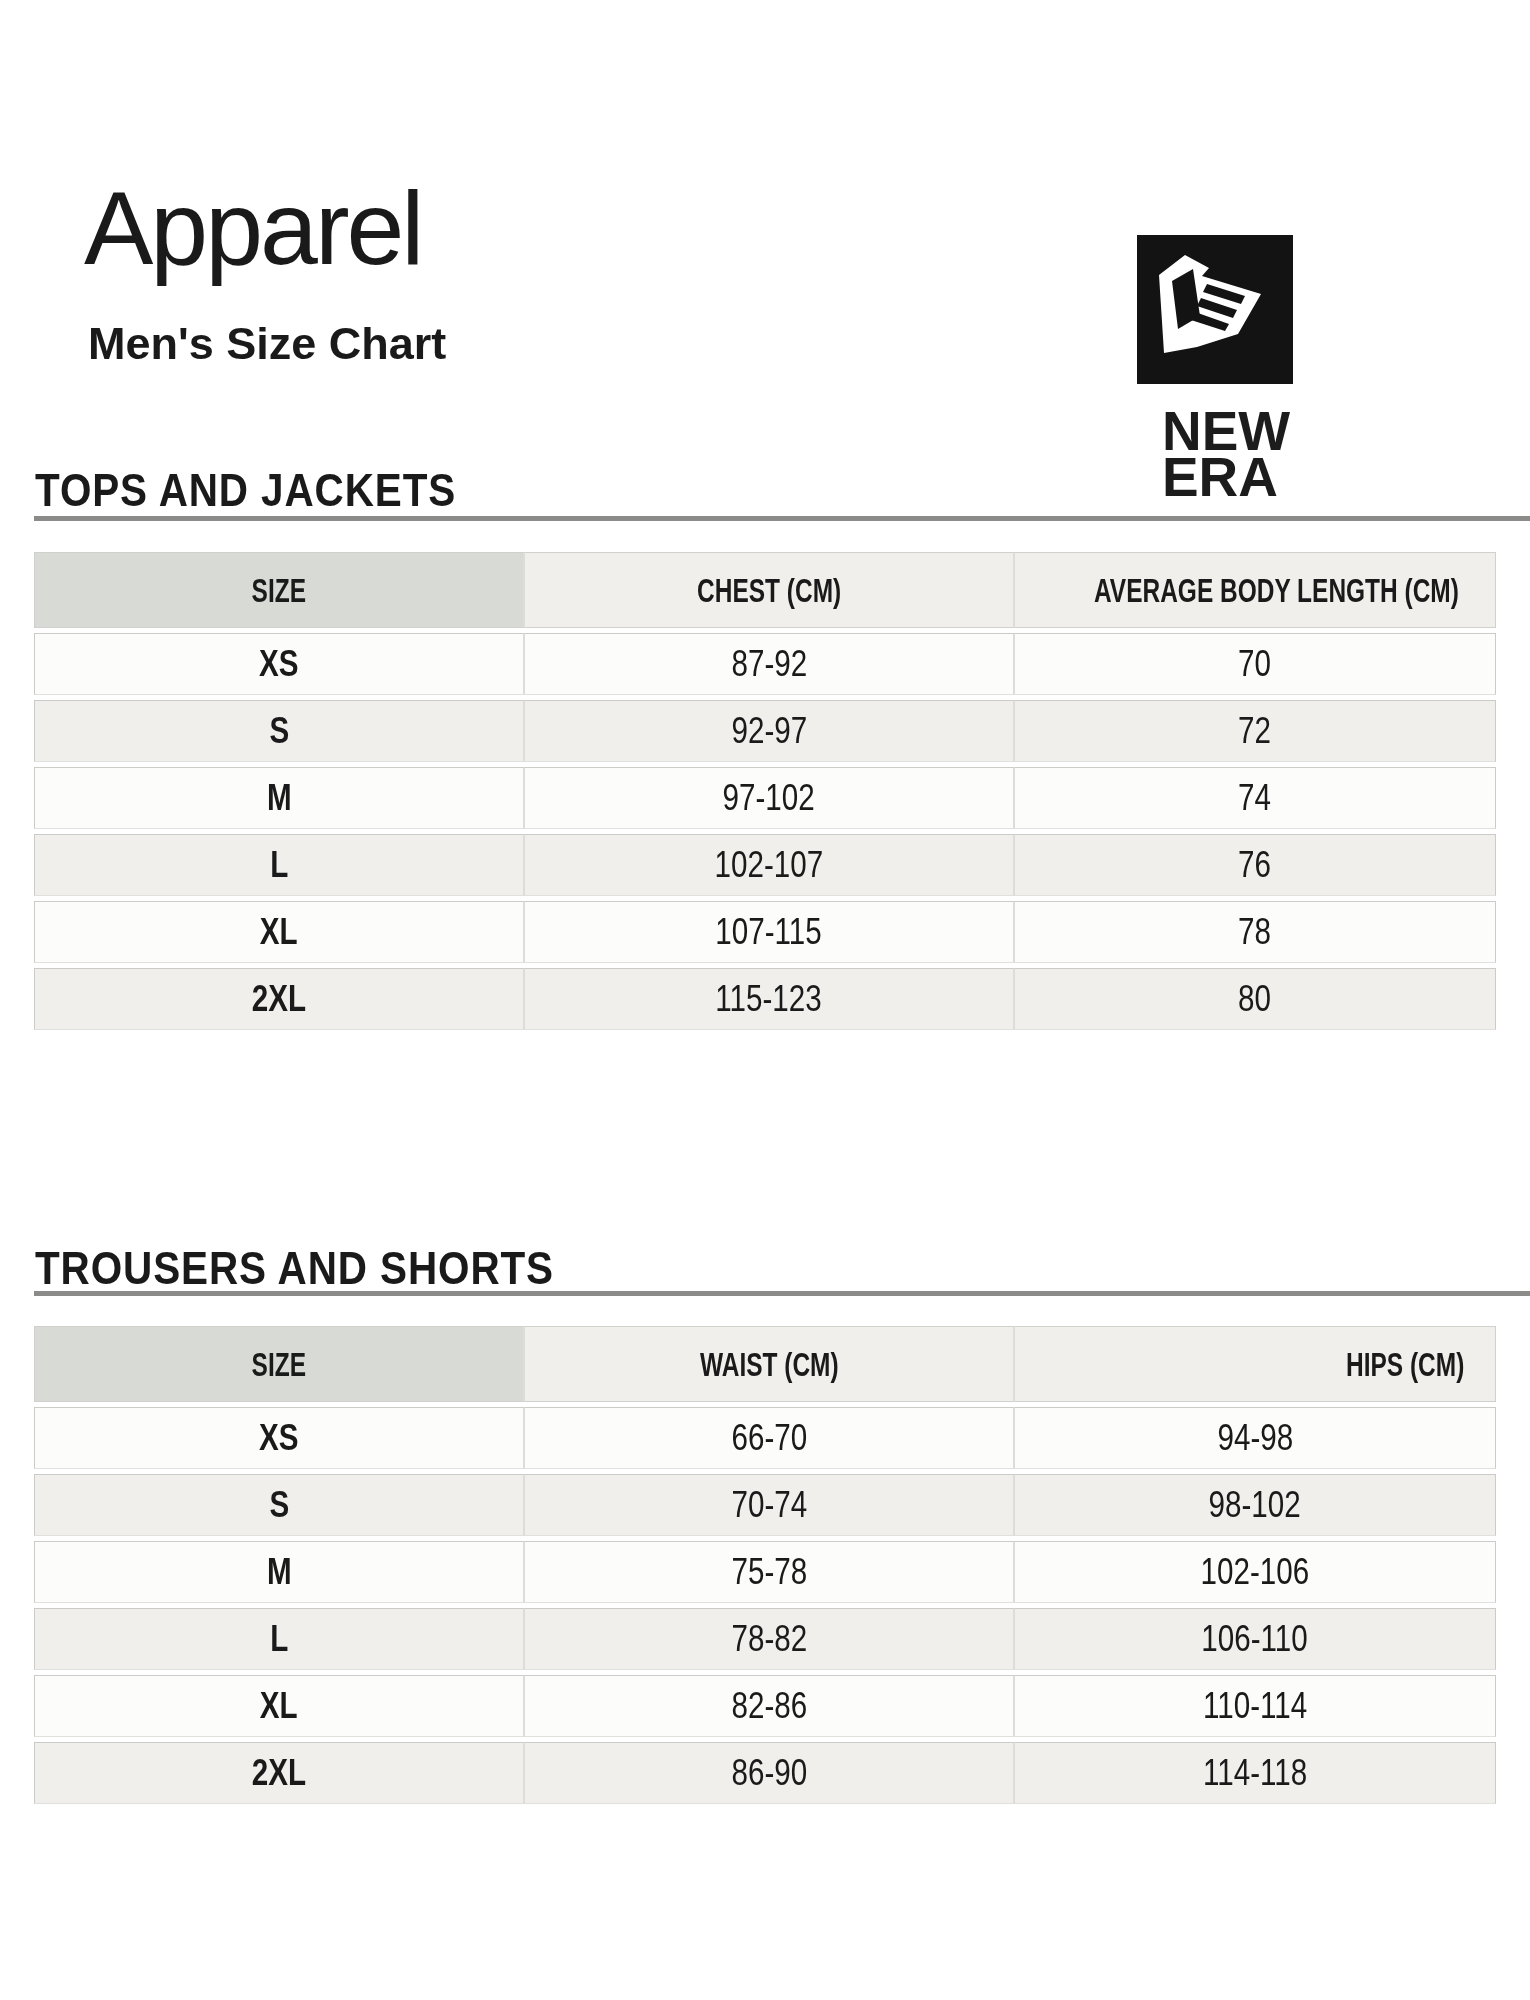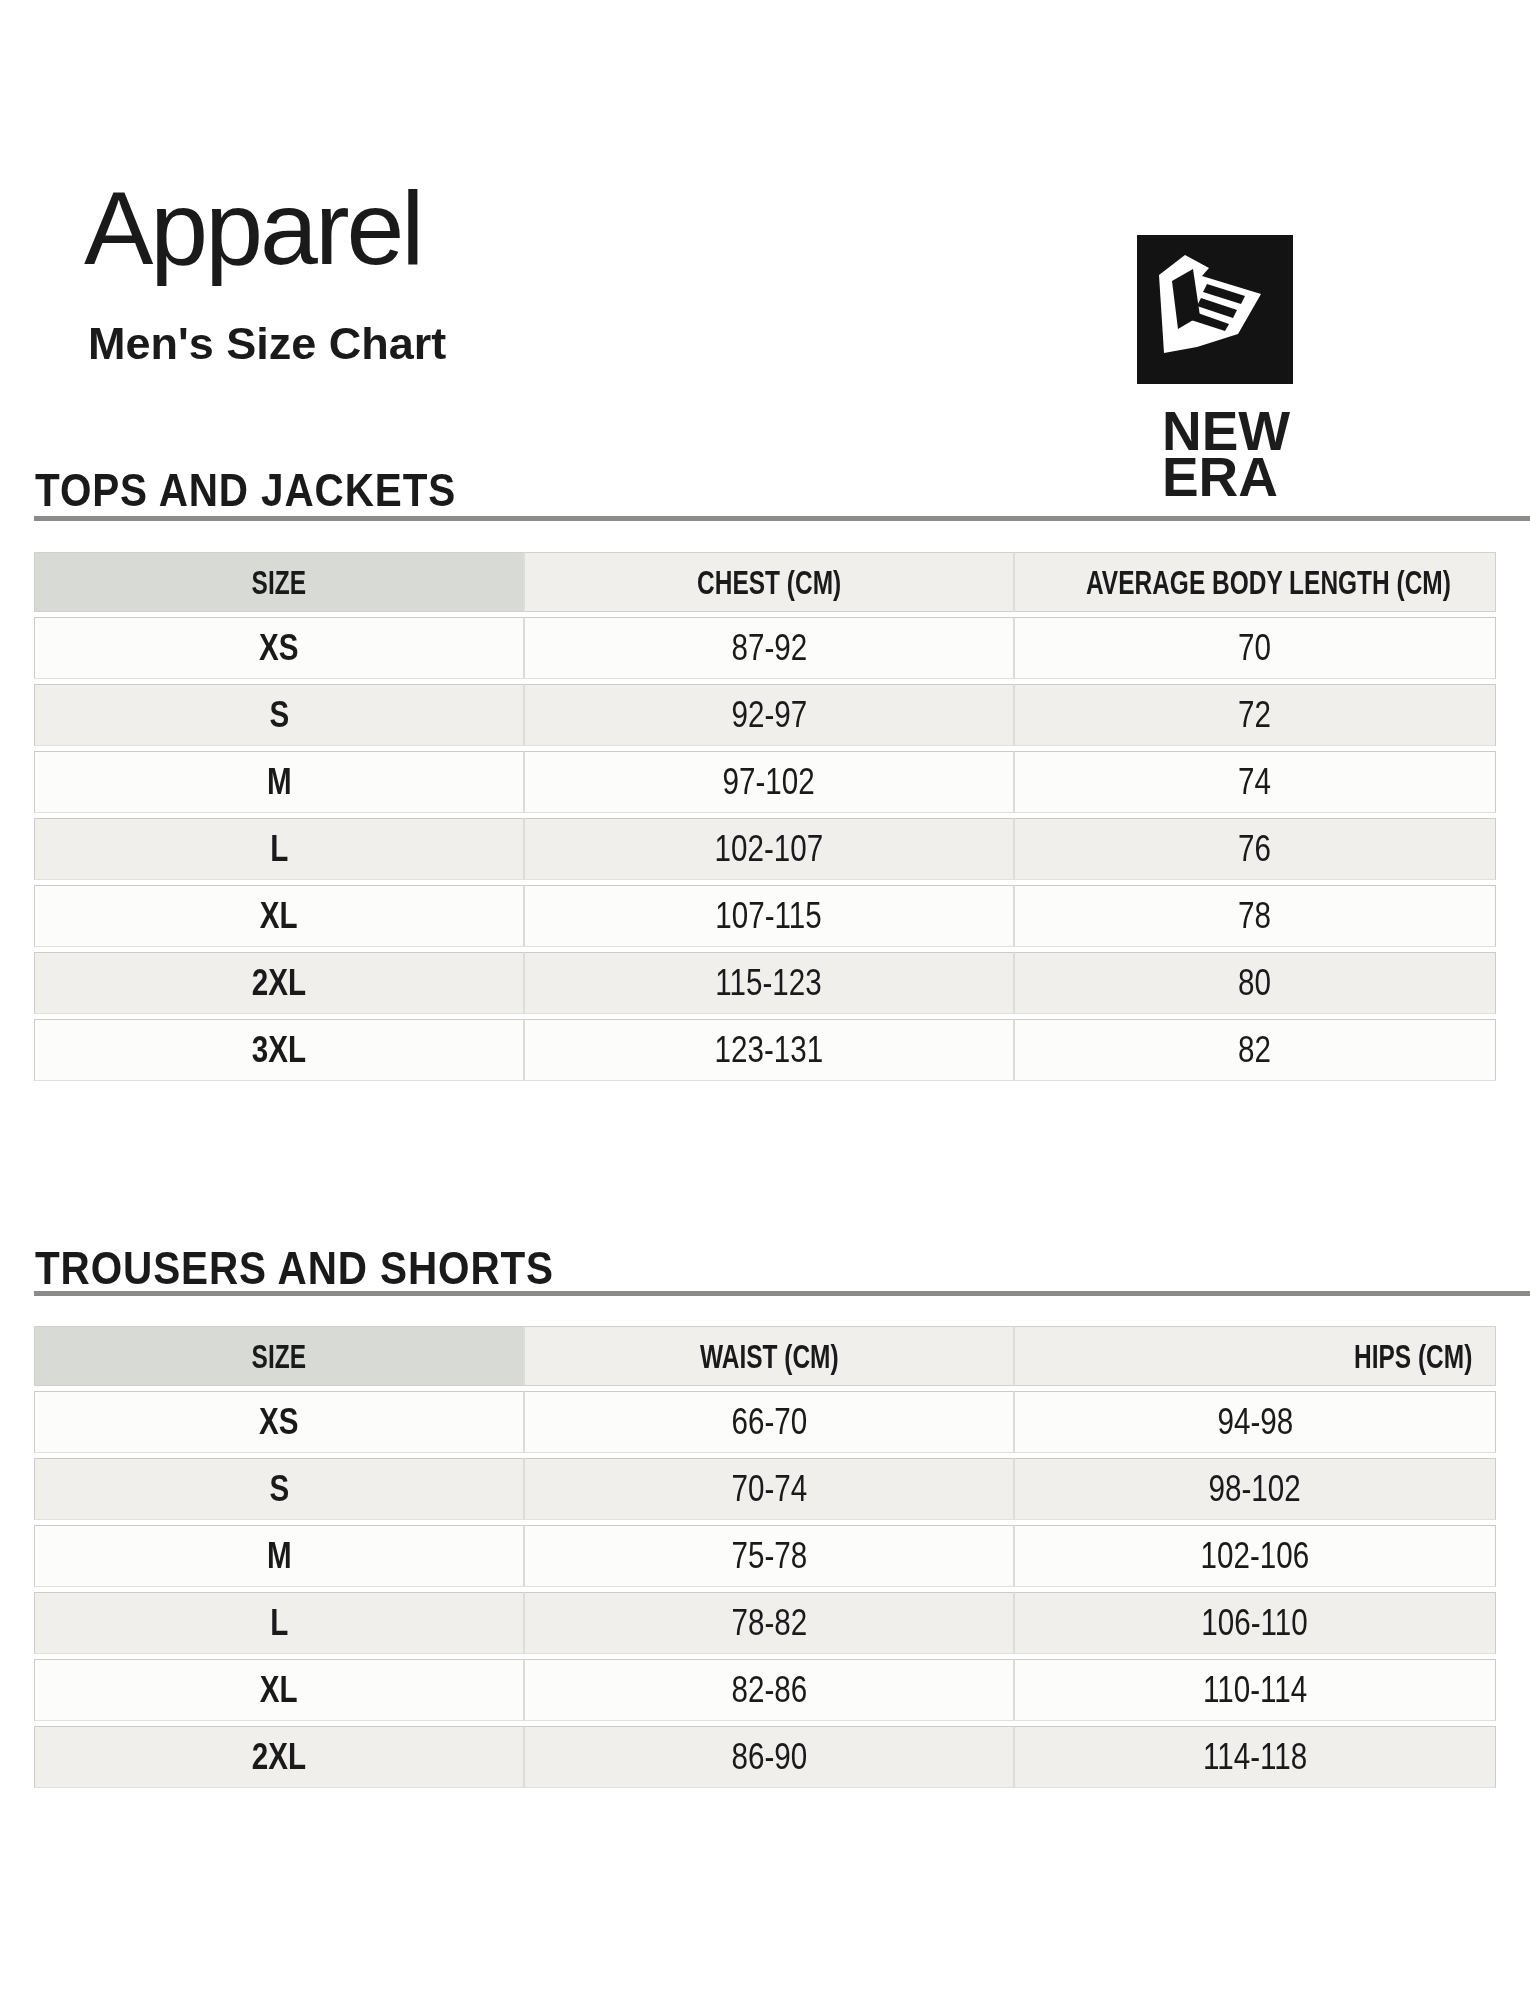--- a/index.html
+++ b/index.html
@@ -60,21 +60,21 @@
     border-collapse: separate; border-spacing: 0 5px;
     table-layout: fixed;
   }
   #table-0 { top: 547px; }
   #table-1 { top: 1321px; }
   col.c1 { width: 491px; }
   col.c2 { width: 490px; }
   col.c3 { width: 481px; }
 
   th {
-    height: 58px; padding: 0;
+    height: 58px; padding: 8px;
     text-align: center; vertical-align: middle;
     font-size: 34px; font-weight: bold;
     background: var(--header-bg, #f0efeb);
     border-top: 1px solid #d0d0cc; border-bottom: 1px solid #d0d0cc;
     border-right: 2px solid #dcdcd8;
   }
   th:first-child {
     background: var(--size-header-bg, #d8dbd5);
     border-left: 1px solid #d0d0cc;
   }
@@ -160,25 +160,20 @@
       <tr>
         <td><span class="cond">XL</span></td>
         <td><span class="cond">107-115</span></td>
         <td><span class="cond">78</span></td>
       </tr>
       <tr class="alt">
         <td><span class="cond">2XL</span></td>
         <td><span class="cond">115-123</span></td>
         <td><span class="cond">80</span></td>
       </tr>
-      <tr>
-        <td><span class="cond">3XL</span></td>
-        <td><span class="cond">123-131</span></td>
-        <td><span class="cond">82</span></td>
-      </tr>
     </tbody>
 </table>
 
 <div class="section-heading" id="heading-1">TROUSERS AND SHORTS</div>
 <div class="rule" id="rule-1"></div>
 
 <table id="table-1">
   <colgroup>
       <col class="c1">
       <col class="c2">

